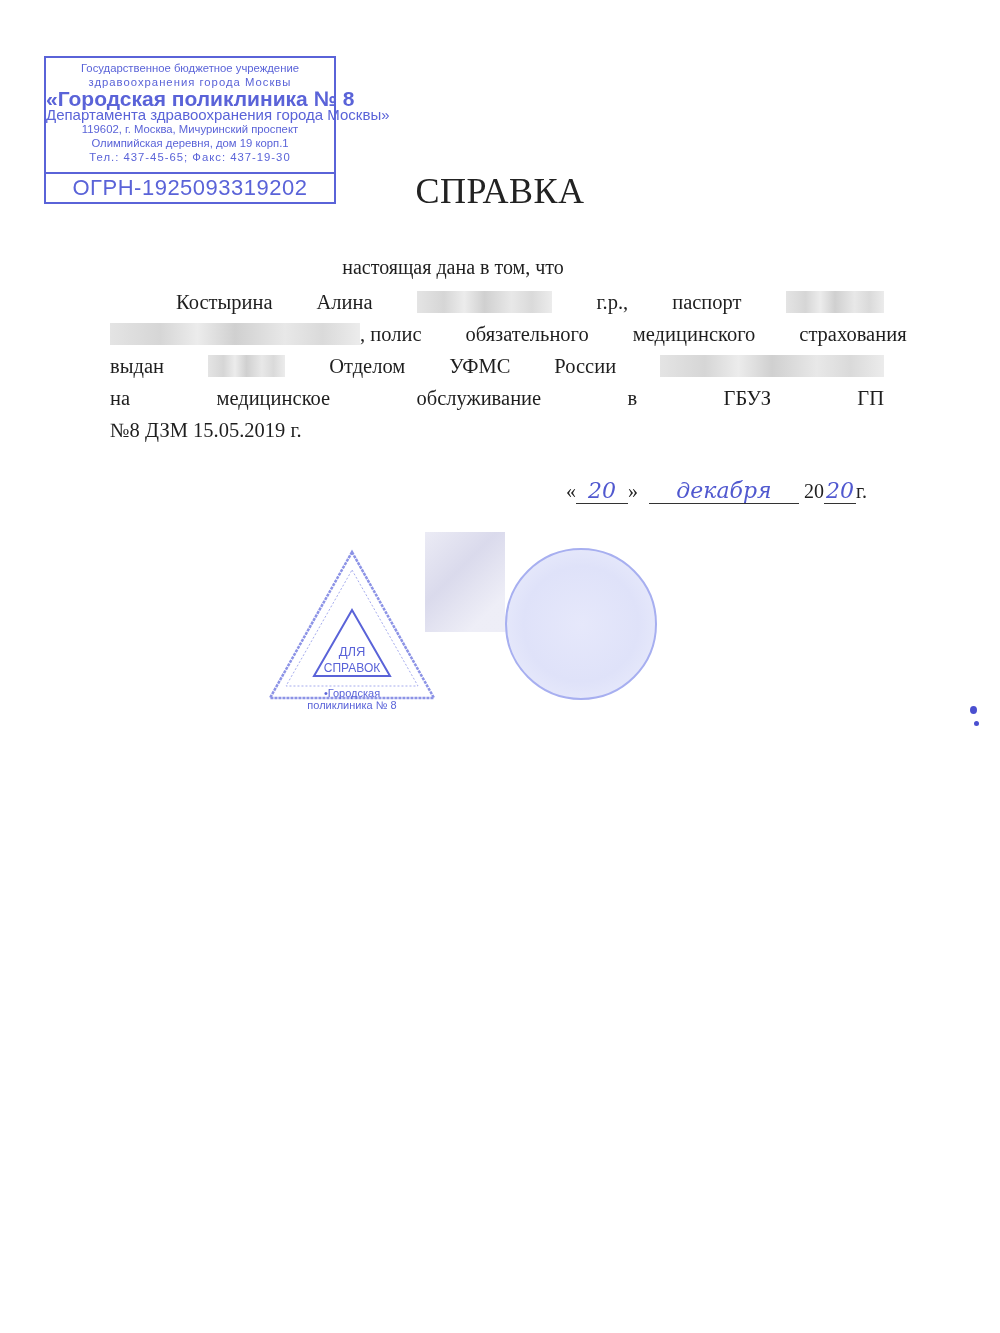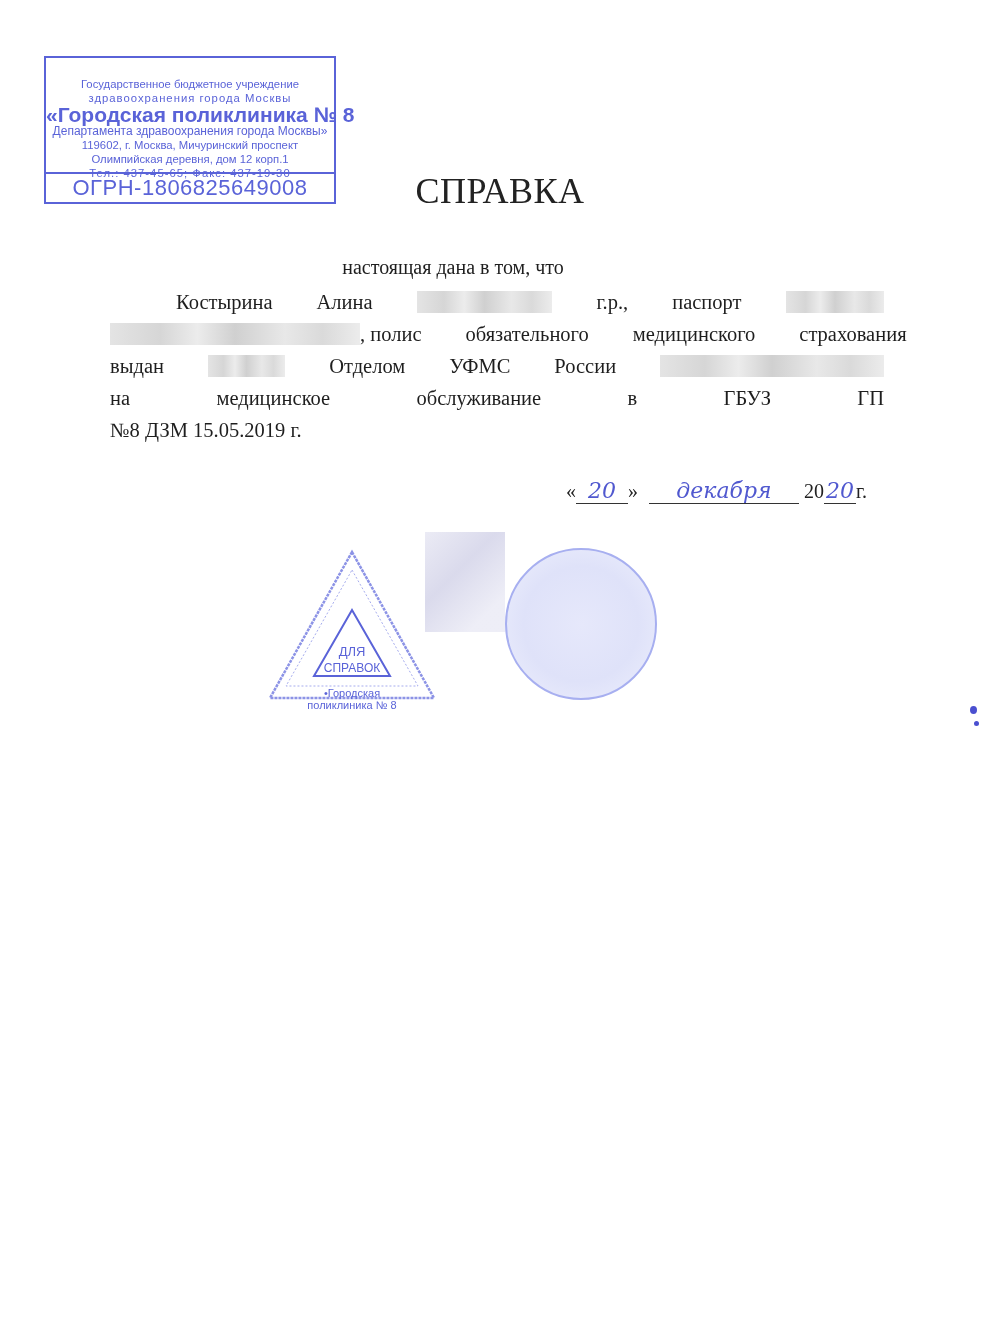--- a/index.html
+++ b/index.html
@@ -1,18 +1,18 @@
 <!DOCTYPE html>
 <html><head>
   <meta charset="utf-8">
   <style>
     html, body { margin: 0; padding: 0; }
     body { width: 1000px; height: 1333px; background: #ffffff; position: relative; overflow: hidden; font-family: "Liberation Serif", serif; color: #1e1e1e; }
     .stamp-header { position: absolute; left: 44px; top: 56px; width: 292px; height: 148px; border: 2px solid #5a63d8; box-sizing: border-box; color: #5a63d8; font-family: "Liberation Sans", sans-serif; text-align: center; }
-    .stamp-header .inner { border-bottom: 2px solid #5a63d8; height: 116px; padding-top: 19px; box-sizing: border-box; }
+    .stamp-header .inner { border-bottom: 2px solid #5a63d8; height: 116px; padding-top: 3px; box-sizing: border-box; }
     .stamp-header .l { font-size: 11.3px; line-height: 14px; white-space: nowrap; }
     .stamp-header .big { font-size: 21px; font-weight: bold; line-height: 19px; }
     .stamp-header .ogrn { font-size: 22px; line-height: 28px; letter-spacing: 0.5px; }
     .title { position: absolute; left: 0; width: 1000px; top: 170px; text-align: center; font-size: 36px; font-weight: normal; color: #222; letter-spacing: 0.5px; }
     .subtitle { position: absolute; left: 0; width: 906px; top: 256px; text-align: center; font-size: 20px; }
     .body-text { position: absolute; left: 110px; width: 774px; top: 286px; font-size: 20.5px; line-height: 32px; text-align: justify; }
     .line { display: flex; justify-content: space-between; align-items: center; height: 32px; white-space: nowrap; gap: 44px; }
     .line.first { padding-left: 66px; }
     .line.last { justify-content: flex-start; }
     .blur { display: inline-block; height: 22px; background: linear-gradient(90deg,#e4e4e4 0%,#d6d6d6 20%,#ececec 35%,#d0d0d0 50%,#e8e8e8 70%,#dadada 85%,#ececec 100%); vertical-align: middle; }
@@ -25,26 +25,26 @@
     .dot { position: absolute; border-radius: 50%; background: #4a4fd0; }
   </style>
 </head>
 <body>
 
 <div class="stamp-header">
   <div class="inner">
     <div class="l">Государственное бюджетное учреждение</div>
     <div class="l" style="letter-spacing:1px">здравоохранения города Москвы</div>
     <div class="l big">«Городская поликлиника № 8</div>
-    <div class="l" style="font-size:12px">Департамента здравоохранения города Москвы»</div>
+    <div class="l" style="font-size:15px">Департамента здравоохранения города Москвы»</div>
     <div class="l">119602, г. Москва, Мичуринский проспект</div>
-    <div class="l">Олимпийская деревня, дом 12 корп.1</div>
+    <div class="l">Олимпийская деревня, дом 19 корп.1</div>
     <div class="l" style="letter-spacing:1px">Тел.: 437-45-65; Факс: 437-19-30</div>
   </div>
-  <div class="ogrn">ОГРН-1806825649008</div>
+  <div class="ogrn">ОГРН-1925093319202</div>
 </div>
 
 <div class="title">СПРАВКА</div>
 <div class="subtitle">настоящая дана в том, что</div>
 
 <div class="body-text">
   <div class="line first">
     <span>Костырина</span>
     <span>Алина</span>
     <span class="blur" style="width:200px"></span>

